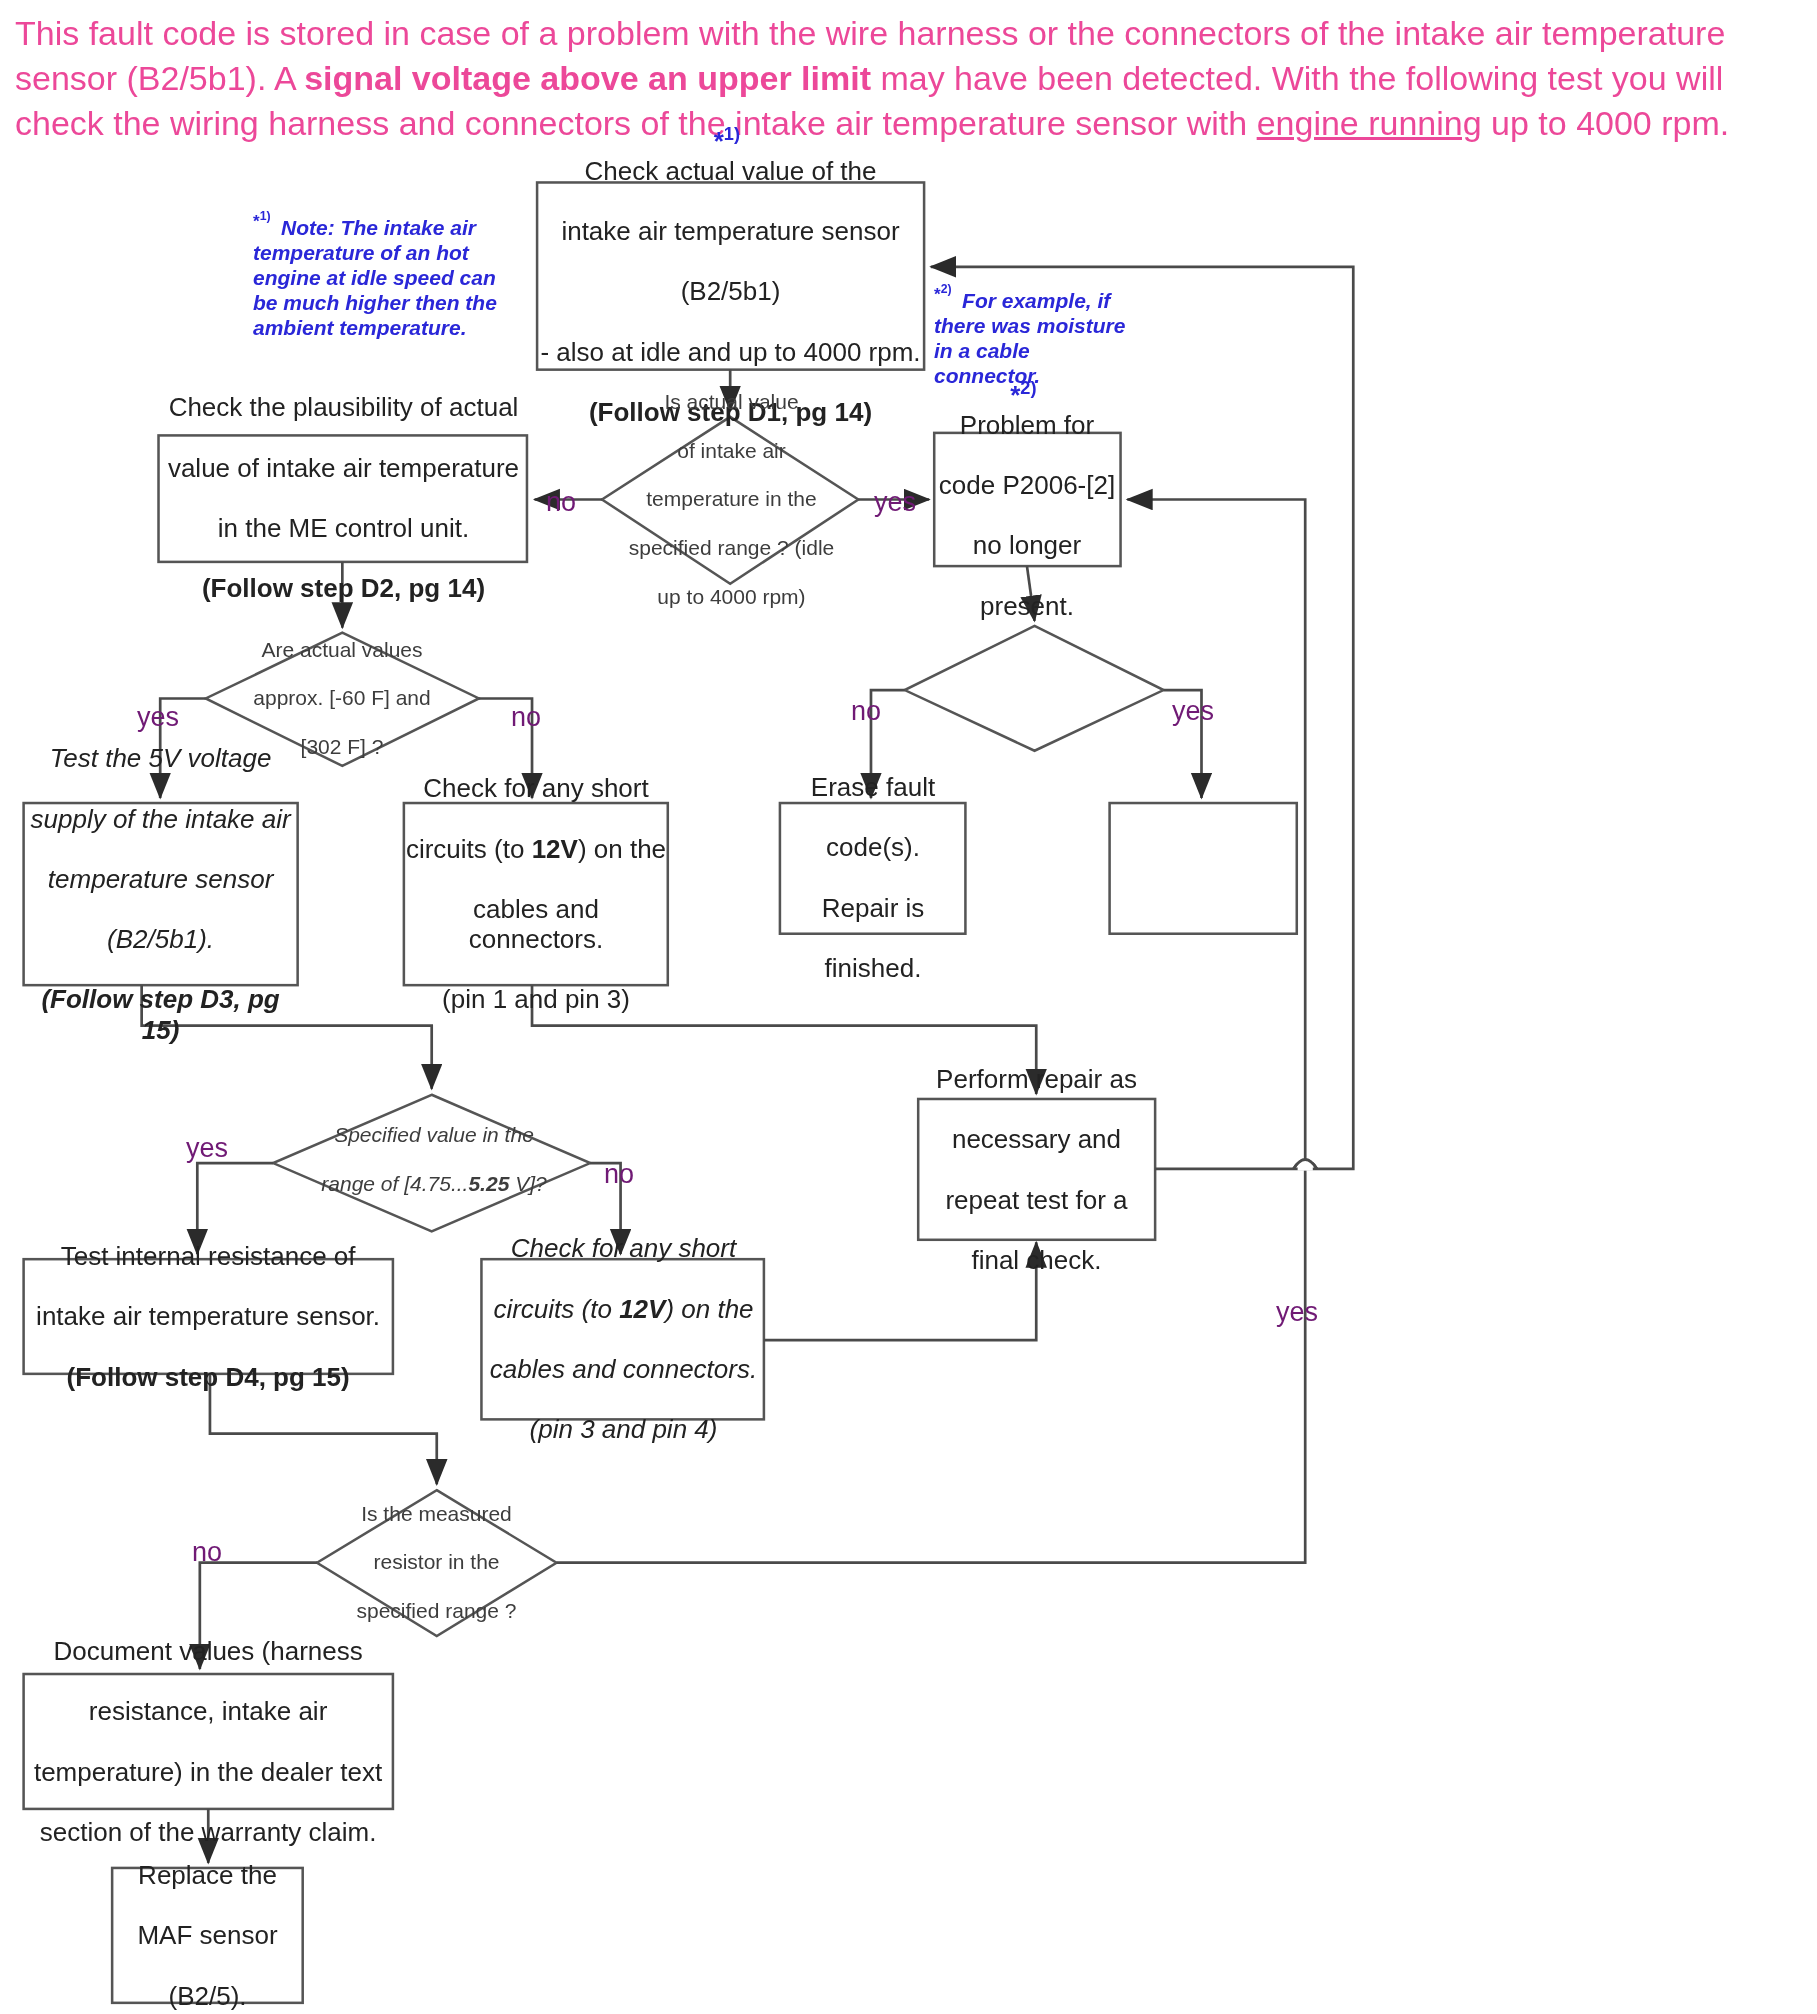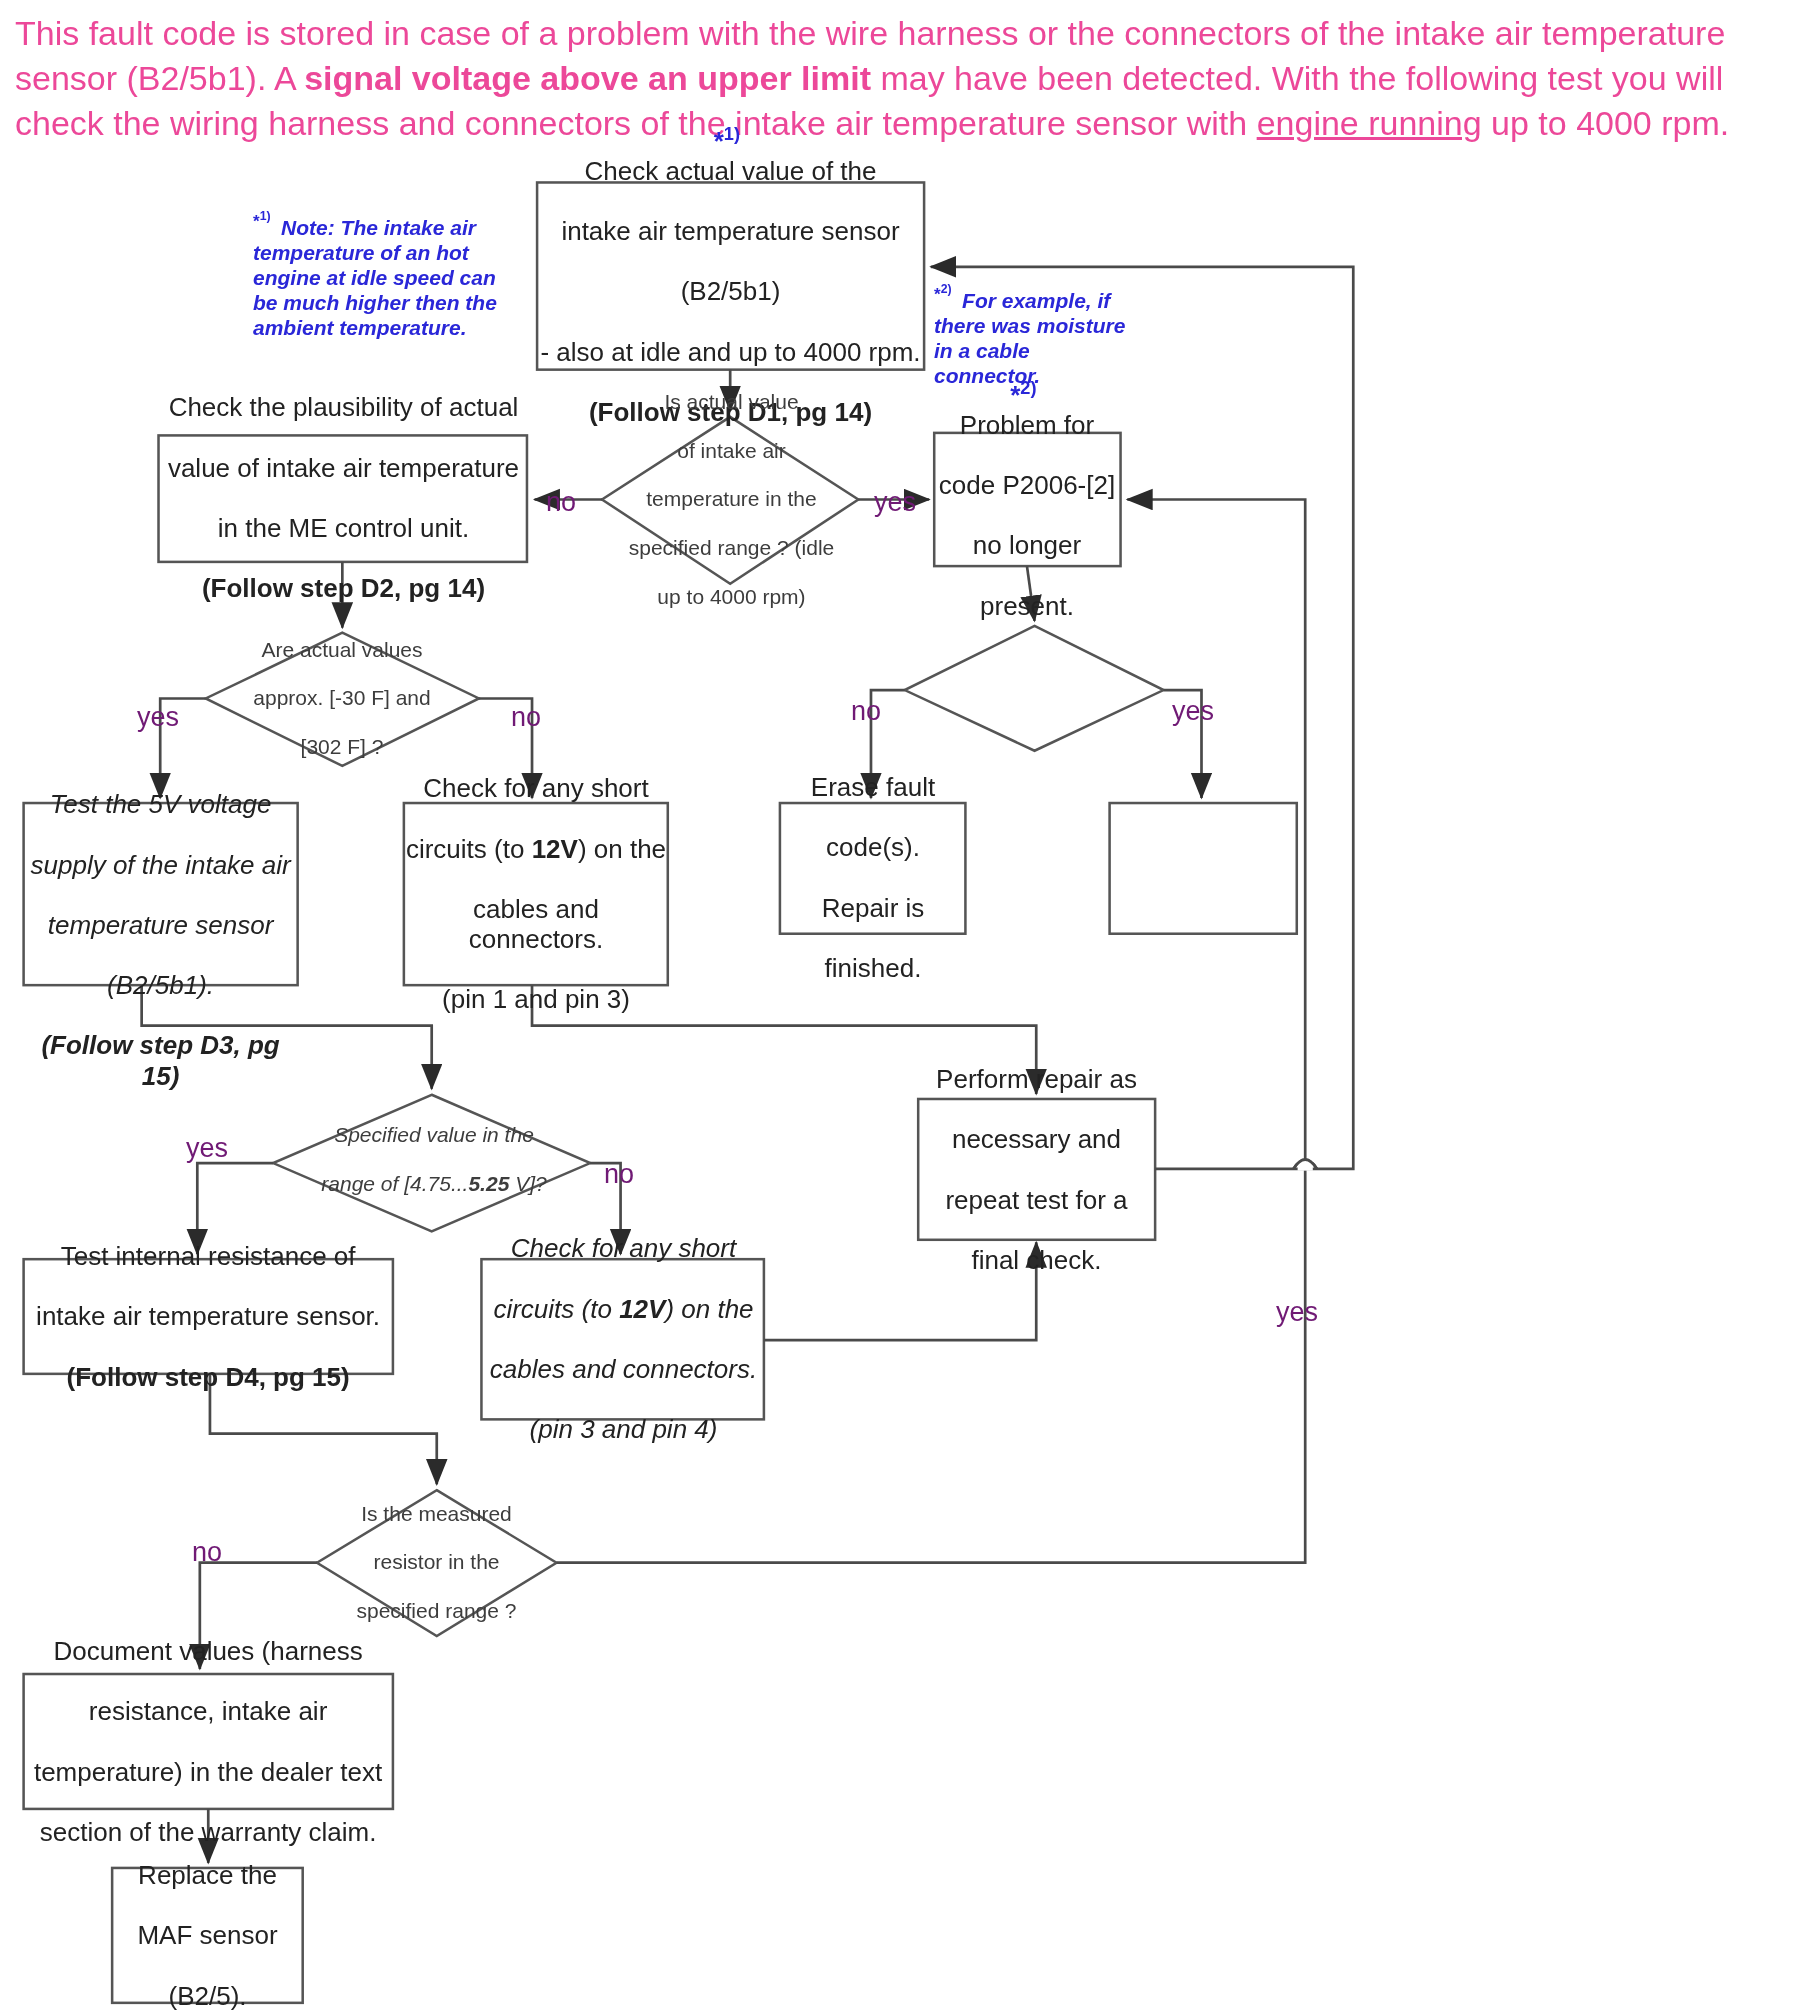--- a/index.html
+++ b/index.html
@@ -151,27 +151,27 @@
     <span>Problem for</span><br>
     <span>code P2006-[2]</span><br>
     <span>no longer</span><br>
     <span>present.</span>
   </span>
 </div>
 
 <div class="nlabel dec" style="left:214px;top:646px;width:256px;height:105px;">
   <span>
     <span>Are actual values</span><br>
-    <span>approx. [-30 F] and</span><br>
+    <span>approx. [-60 F] and</span><br>
     <span>[302 F] ?</span>
   </span>
 </div>
 
 
-<div class="nlabel proc i" style="left:23.6px;top:849px;width:274px;height:182px;border-radius:14px;">
+<div class="nlabel proc i" style="left:23.6px;top:803px;width:274px;height:182px;border-radius:14px;">
   <span>
     <span>Test the 5V voltage</span><br>
     <span>supply of the intake air</span><br>
     <span>temperature sensor</span><br>
     <span>(B2/5b1).</span><br>
     <b>(Follow step D3, pg 15)</b>
   </span>
 </div>
 
 <div class="nlabel proc" style="left:404px;top:803px;width:264px;height:182px;">

